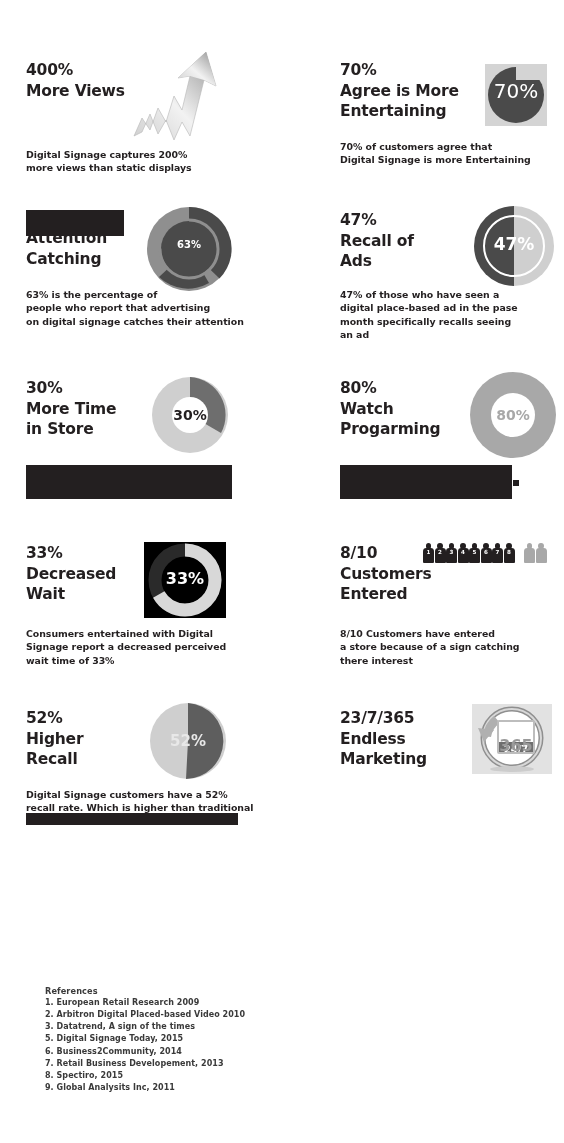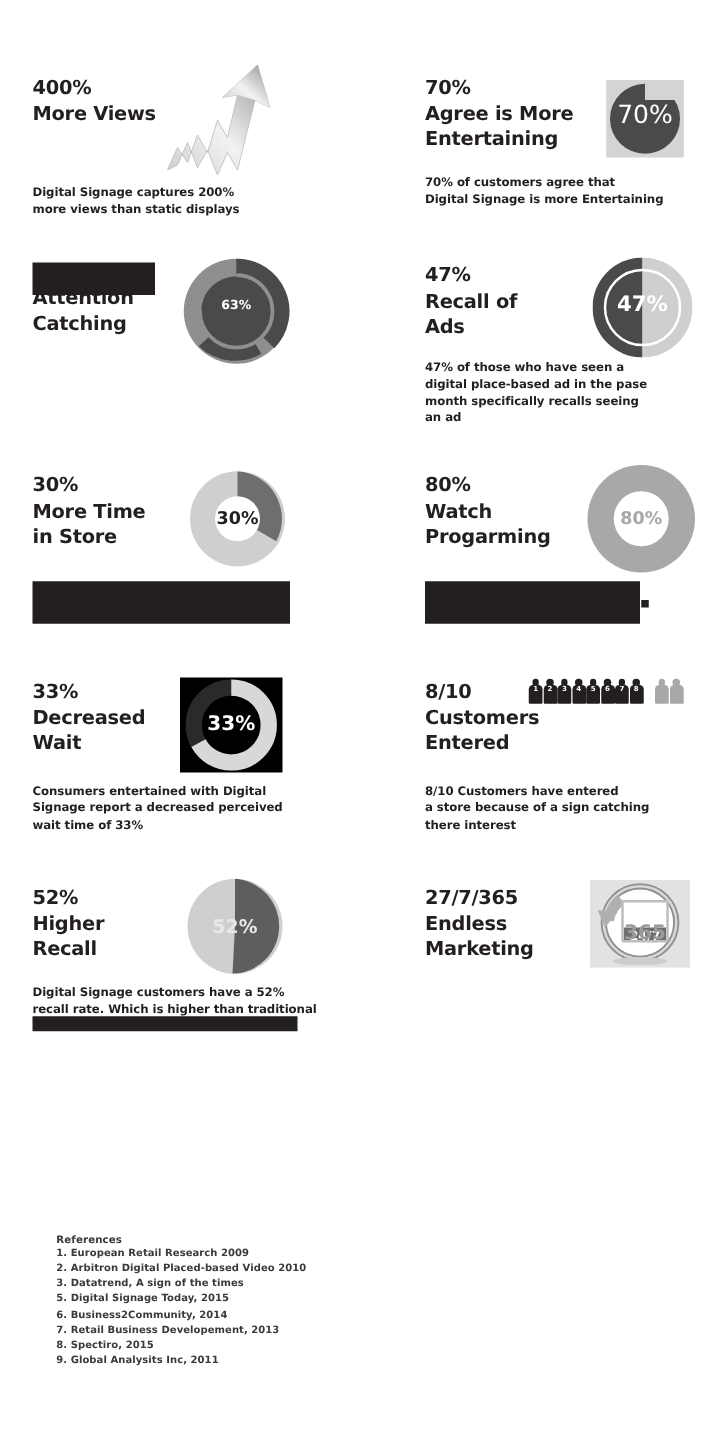--- a/index.html
+++ b/index.html
@@ -256,20 +256,25 @@
     <div class="pie70" style="left:3px; top:3px; width:56px; height:56px;"></div>
     <div class="pie70-notch" style="left:31px; top:3px; width:28px; height:13px;"></div>
     <div class="pie-label" style="left:0; top:17px; width:62px; font-size:20px;">70%</div>
   </div>
 
   <div class="stat" style="left:26px; top:228px; width:140px;">
     <div class="stat-head">Attention
 Catching</div>
   </div>
   <div class="redact" style="left:26px; top:210px; width:98px; height:26px;"></div>
+  <div class="stat" style="left:26px; top:288px; width:250px;">
+    <div class="stat-body">63% is the percentage of
+people who report that advertising
+on digital signage catches their attention</div>
+  </div>
   <div class="chart" style="left:146px; top:206px; width:86px; height:86px;">
     <div class="donut" style="left:1px; top:1px; width:84px; height:84px; background:#8f8f8f;"></div>
     <svg style="position:absolute; left:0; top:0;" width="86" height="86" viewBox="0 0 86 86">
       <path d="M43 43 L43 1 A42 42 0 0 1 73.5 72.5 Z" fill="#4a4a4a"></path>
       <path d="M43 43 L12.5 72.5 A42 42 0 0 1 15 18 Z" fill="#4a4a4a" opacity="0"></path>
       <path d="M43 43 L13 71 A42 42 0 0 0 63 77 Z" fill="#4a4a4a"></path>
     </svg>
     <div class="donut-hole" style="left:15px; top:15px; width:56px; height:56px; background:#4a4a4a;"></div>
     <svg style="position:absolute; left:10px; top:10px;" width="66" height="66" viewBox="0 0 66 66">
       <circle cx="33" cy="33" r="29" fill="none" stroke="#8f8f8f" stroke-width="3" stroke-dasharray="137 45" transform="rotate(-90 33 33)"></circle>
@@ -417,21 +422,21 @@
   <div class="redact" style="left:26px; top:813px; width:212px; height:12px;"></div>
   <div class="chart" style="left:150px; top:703px; width:76px; height:76px;">
     <div class="donut" style="left:0; top:0; width:76px; height:76px; background:#cfcfcf;"></div>
     <svg style="position:absolute; left:0; top:0;" width="76" height="76" viewBox="0 0 76 76">
       <path d="M38 38 L38 0 A38 38 0 0 1 36 75.9 Z" fill="#5e5e5e"></path>
     </svg>
     <div class="donut-label" style="left:0; top:31px; width:76px; font-size:15px; color:#e8e8e8;">52%</div>
   </div>
 
   <div class="stat" style="left:340px; top:708px; width:170px;">
-    <div class="stat-head">27/7/365
+    <div class="stat-head">23/7/365
 Endless
 Marketing</div>
   </div>
   <div class="badge247" style="left:472px; top:704px; width:80px; height:70px;">
     <svg style="position:absolute; left:2px; top:2px;" width="76" height="66" viewBox="0 0 76 66">
       <circle cx="38" cy="32" r="29" fill="#ffffff" stroke="#8f8f8f" stroke-width="5"></circle>
       <circle cx="38" cy="32" r="29" fill="none" stroke="#d8d8d8" stroke-width="2"></circle>
       <path d="M9 30 A29 29 0 0 1 20 10 L26 17 A21 21 0 0 0 17 31 Z" fill="#b0b0b0"></path>
       <path d="M4 22 L20 24 L10 36 Z" fill="#b0b0b0"></path>
       <ellipse cx="38" cy="63" rx="22" ry="3" fill="#cccccc"></ellipse>

